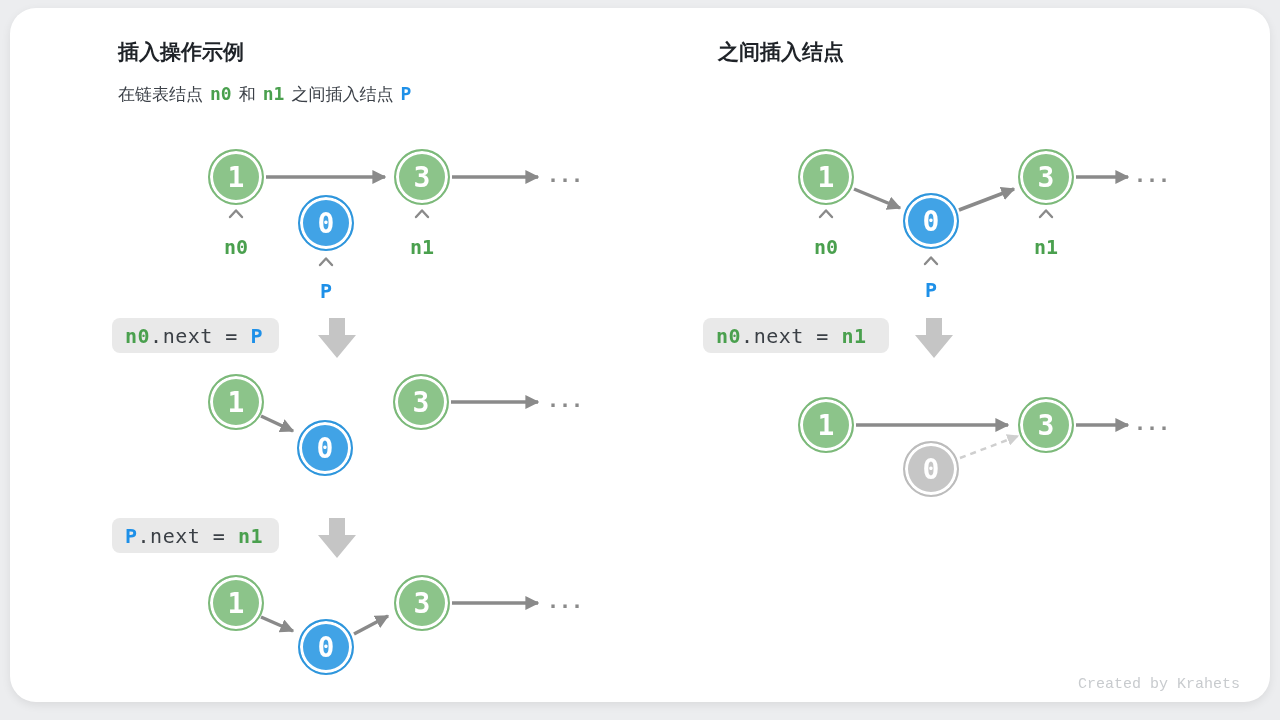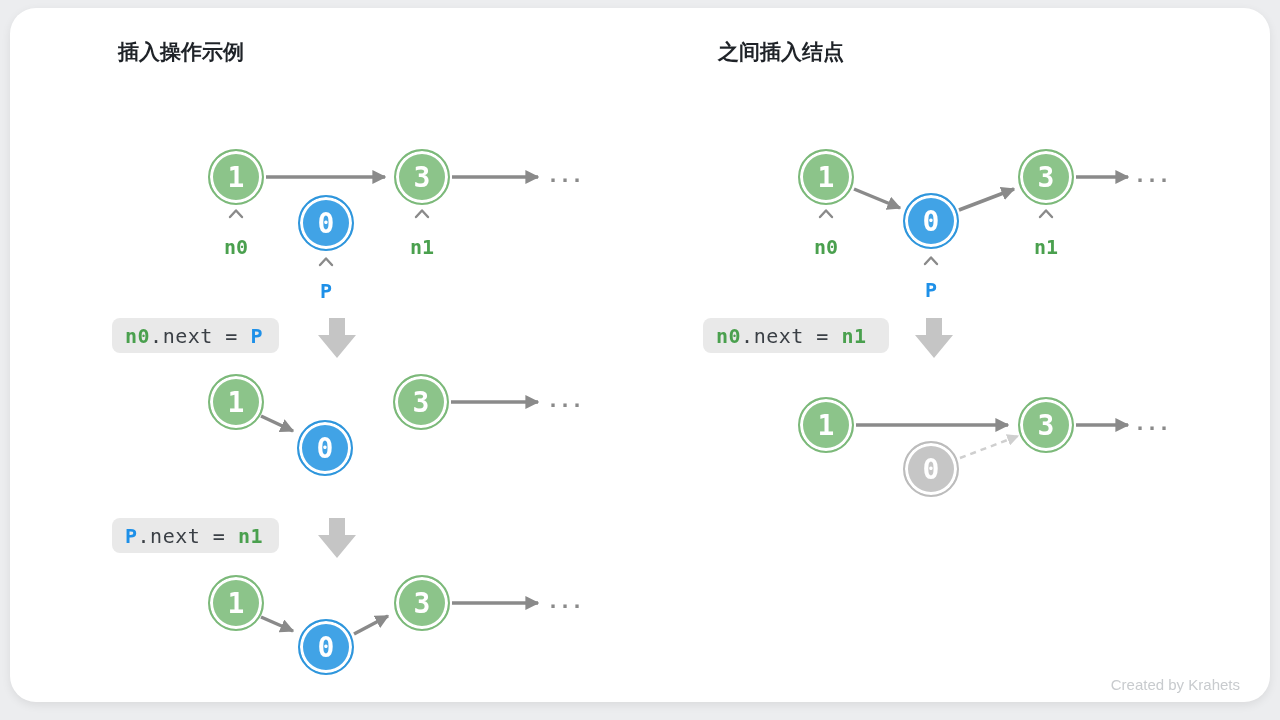--- a/index.html
+++ b/index.html
@@ -52,21 +52,21 @@
   }
   .code-box{
     position:absolute;height:35px;background:var(--codebox_bg,#E9E9E9);
     border-radius:8px;display:flex;align-items:center;padding:0 13px;box-sizing:border-box;
     font-family:"DejaVu Sans Mono","Liberation Mono",monospace;
     font-size:20px;letter-spacing:.5px;color:var(--code_text,#3A3F45);white-space:pre;
   }
   .code-box .kw{font-weight:bold;}
   .block-arrow{position:absolute;width:38px;height:40px;}
   .credit{
-    position:absolute;font-family:Liberation Sans, sans-serif;
+    position:absolute;font-family:Liberation Mono, monospace;
     font-size:15px;line-height:18px;color:var(--footer,#C8CBCE);white-space:nowrap;
   }
 </style>
 </head>
 <body>
 
 <div class="page">
 <div class="card">
 
   <svg class="overlay" width="1260" height="694" viewBox="0 0 1260 694">
@@ -92,20 +92,21 @@
     <line x1="844" y1="181" x2="890" y2="200" stroke="#8A8A8A" stroke-width="3.5" marker-end="url(#ah)"></line>
     <line x1="949" y1="202" x2="1004" y2="181" stroke="#8A8A8A" stroke-width="3.5" marker-end="url(#ah)"></line>
     <line x1="1066" y1="169" x2="1118" y2="169" stroke="#8A8A8A" stroke-width="3.5" marker-end="url(#ah)"></line>
 
     <line x1="846" y1="417" x2="998" y2="417" stroke="#8A8A8A" stroke-width="3.5" marker-end="url(#ah)"></line>
     <line x1="1066" y1="417" x2="1118" y2="417" stroke="#8A8A8A" stroke-width="3.5" marker-end="url(#ah)"></line>
     <line x1="950" y1="450" x2="1008" y2="428" stroke="#CFCFCF" stroke-width="2.5" stroke-dasharray="6 5" marker-end="url(#ahl)"></line>
   </svg>
 
   <div class="sec-title" style="left:108px;top:32px">插入操作示例</div>
+  <div class="sec-sub" style="left:108px;top:74px"><span>在链表结点</span><span class="tok lab-green">n0</span><span>和</span><span class="tok lab-green">n1</span><span>之间插入结点</span><span class="tok lab-blue">P</span></div>
 
   <div class="node node-green" style="left:198px;top:141px">1</div>
   <div class="node node-green" style="left:384px;top:141px">3</div>
   <div class="node node-blue" style="left:288px;top:187px">0</div>
   <div class="dots" style="left:535px;top:157px">...</div>
   <div class="caret" style="left:218px;top:197px"><svg width="16" height="11">
           <path d="M2 9 L8 2.5 L14 9" fill="none" style="stroke:var(--arrow,#8A8A8A)" stroke-width="2.4" stroke-linecap="round" stroke-linejoin="round"></path>
         </svg></div>
   <div class="caret" style="left:404px;top:197px"><svg width="16" height="11">
           <path d="M2 9 L8 2.5 L14 9" fill="none" style="stroke:var(--arrow,#8A8A8A)" stroke-width="2.4" stroke-linecap="round" stroke-linejoin="round"></path>

